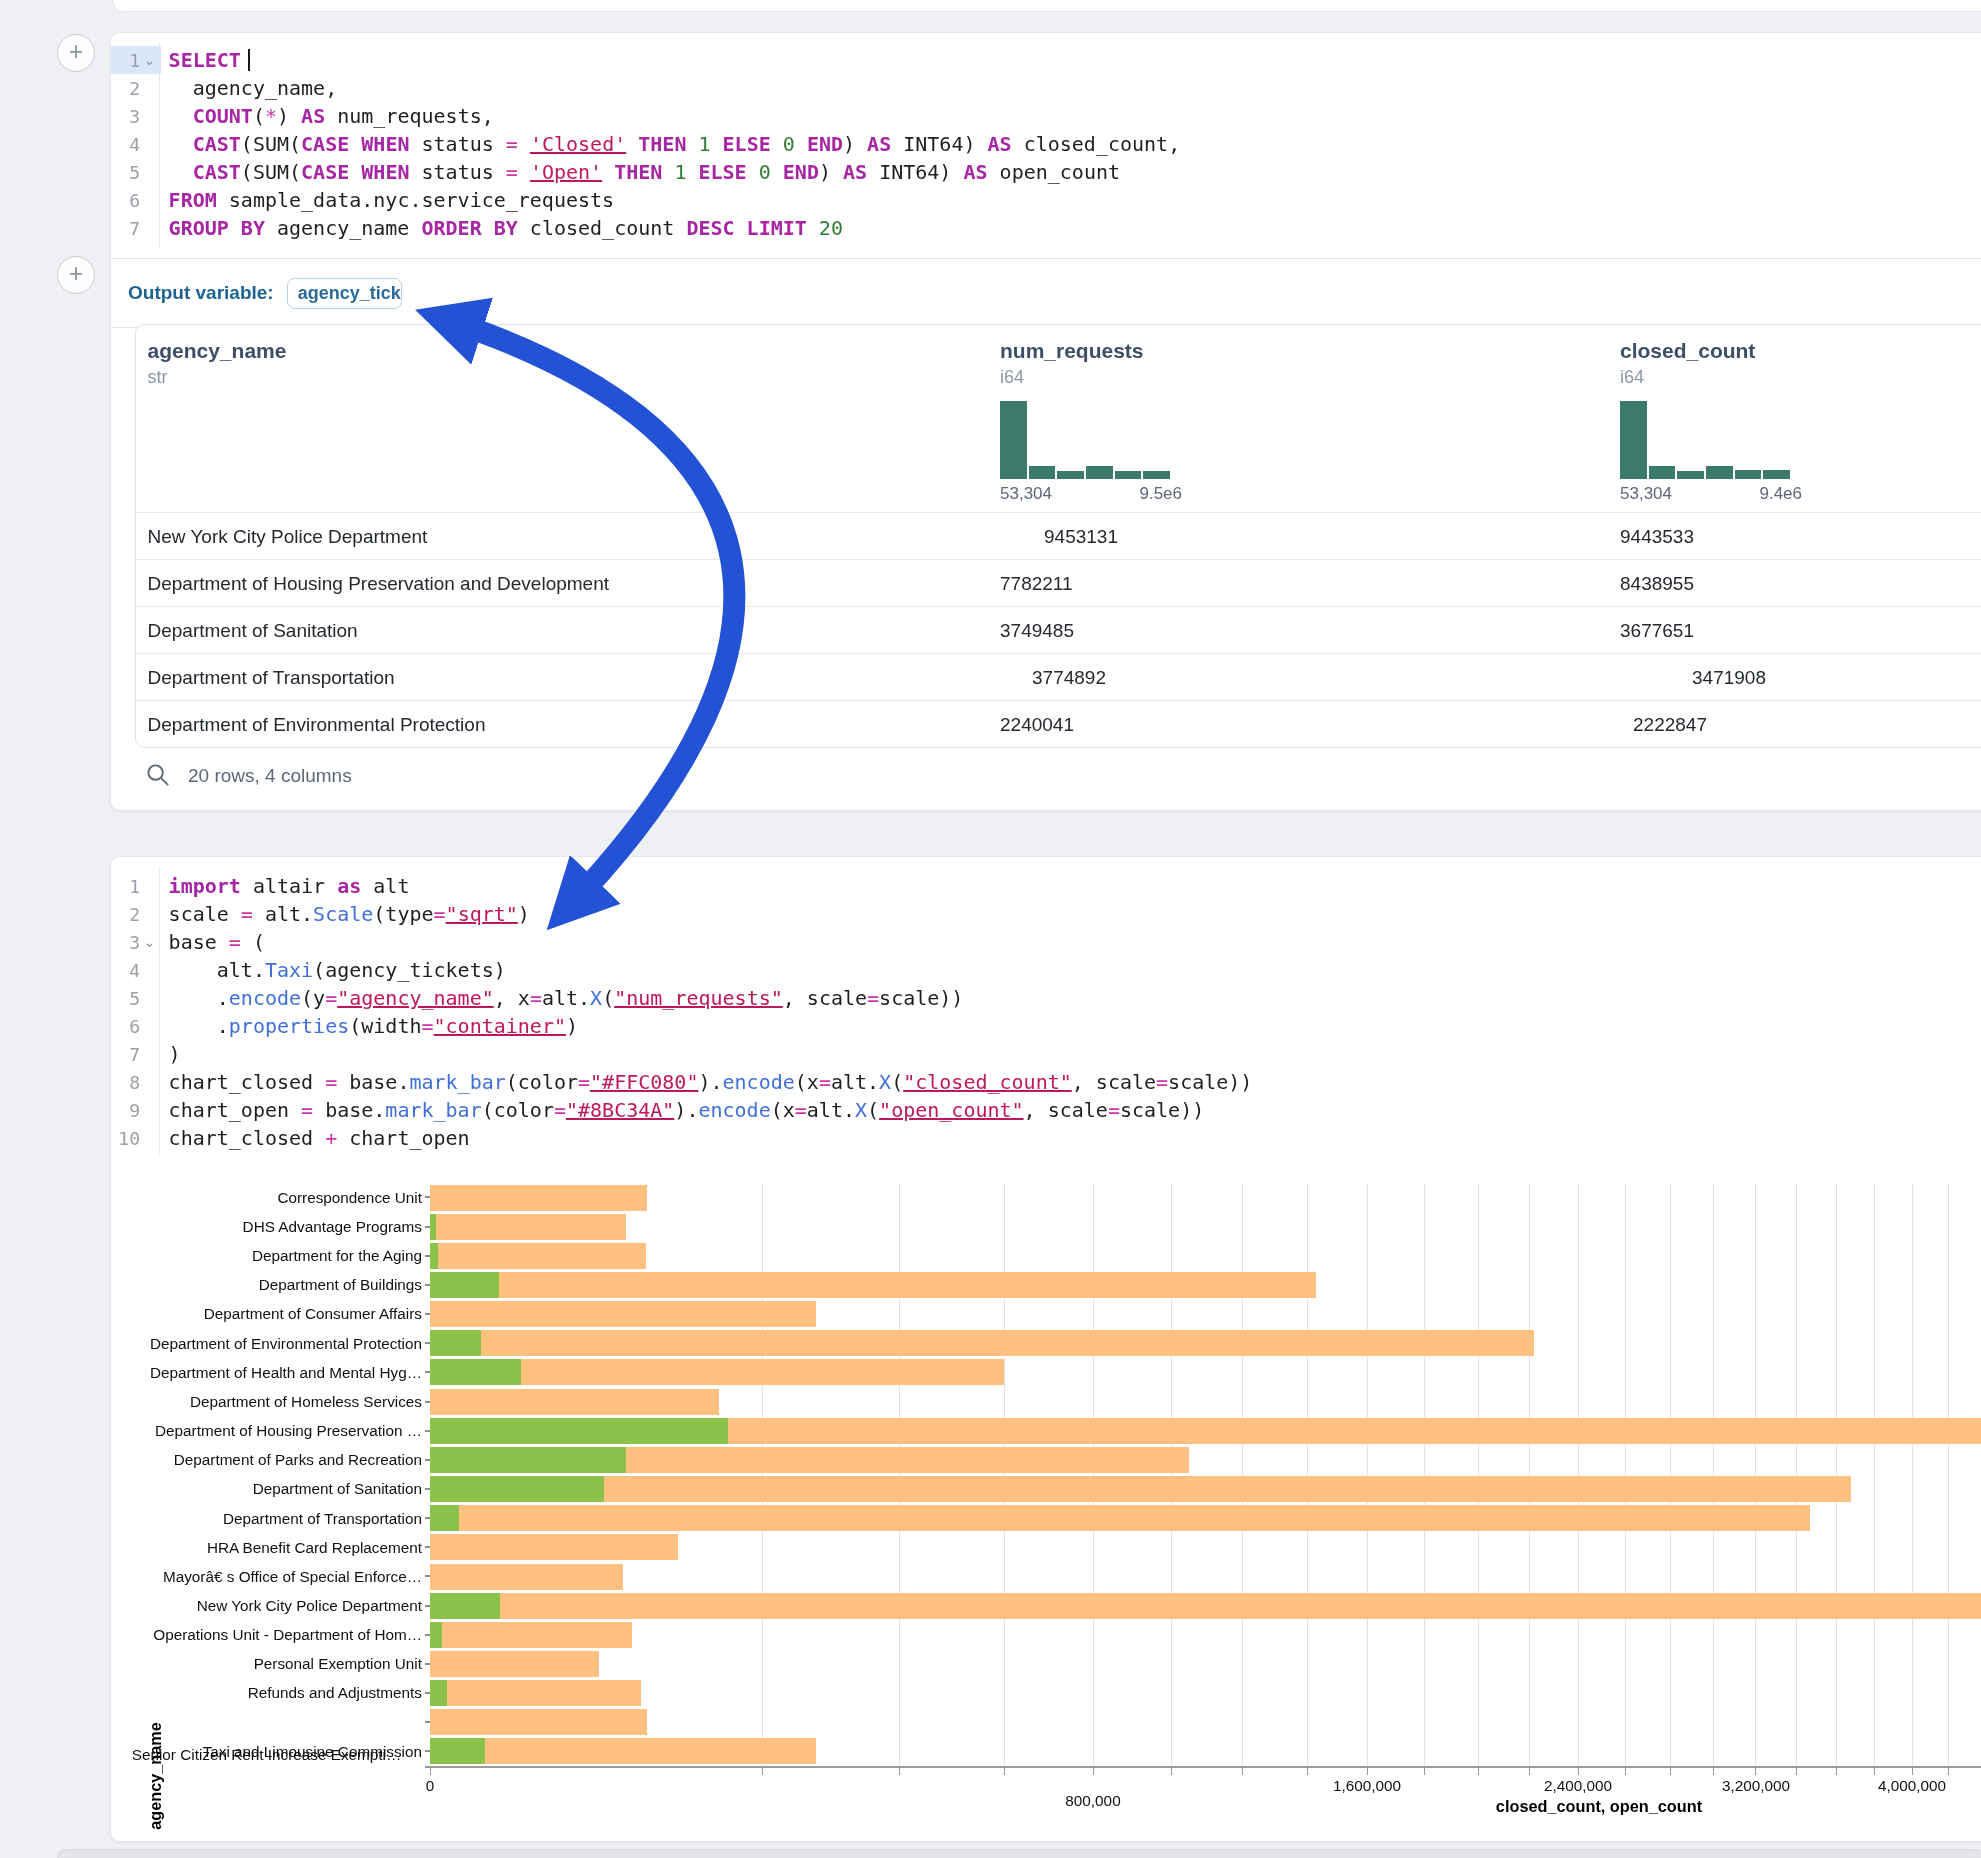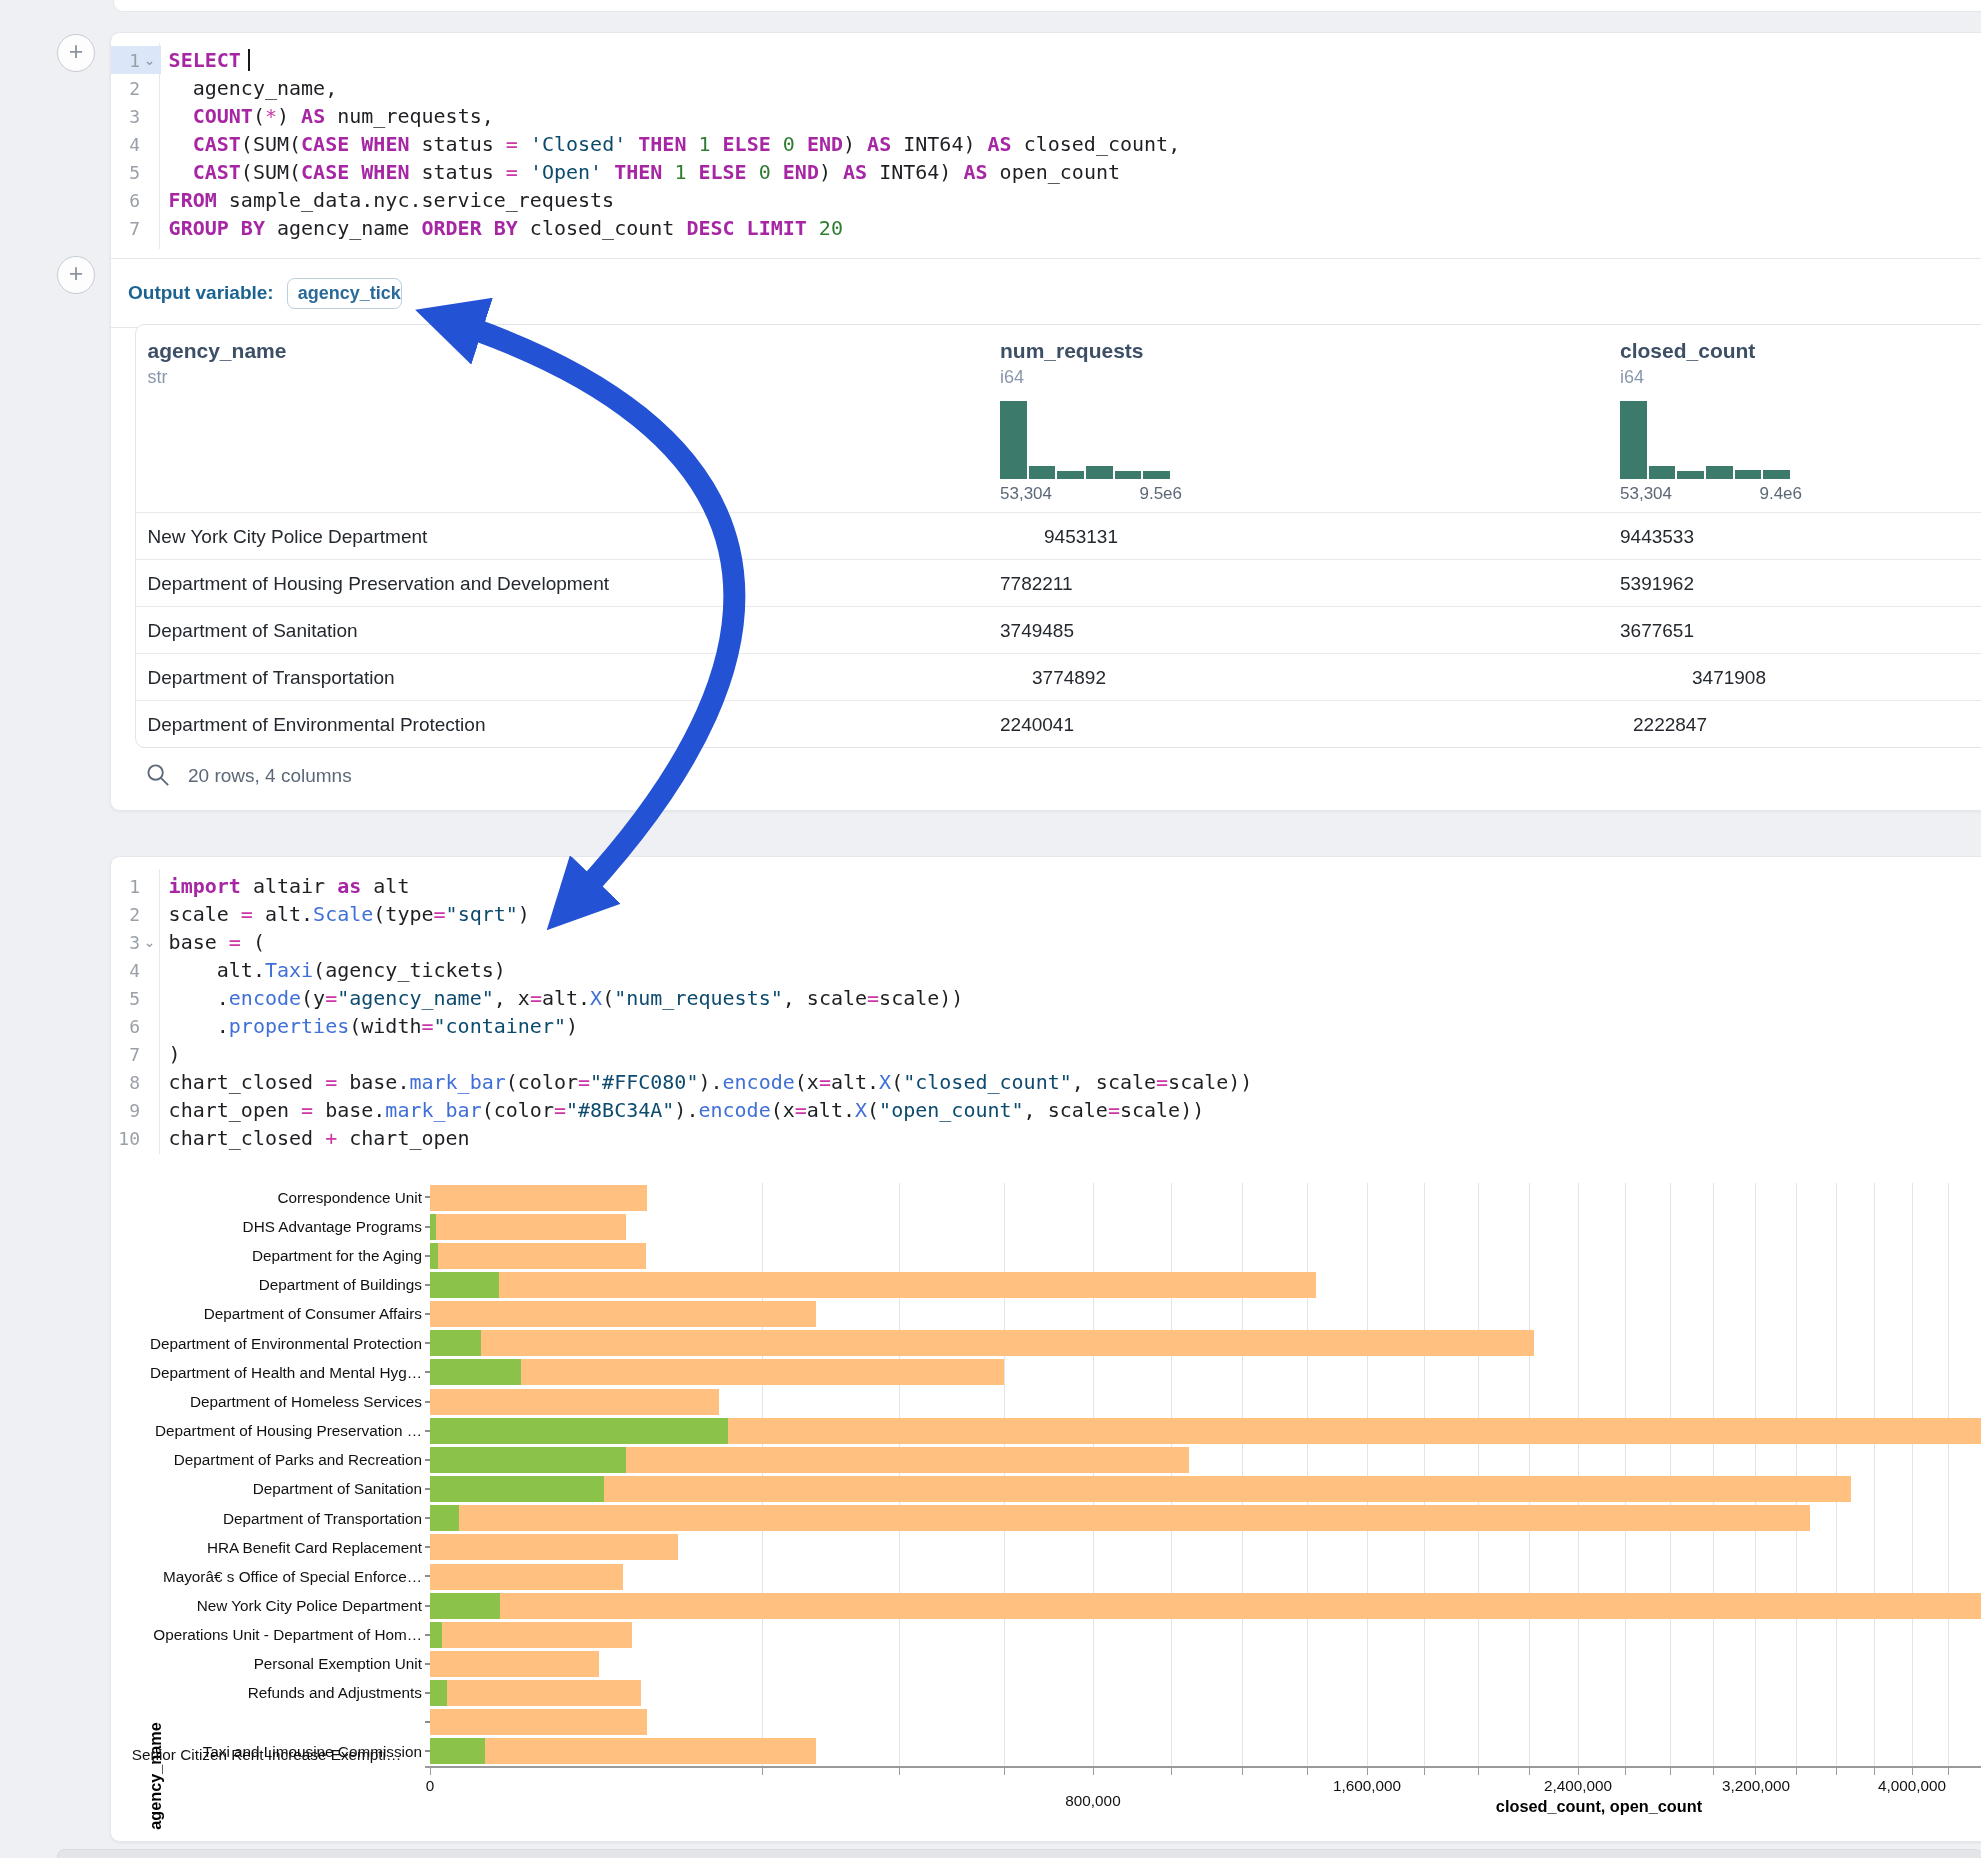--- a/index.html
+++ b/index.html
@@ -22,21 +22,21 @@
   .code-row.active .gut-bg{position:absolute;left:0;top:0;width:50px;height:100%;background:#dbe7f9;}
   .lnum{position:relative;width:29px;text-align:right;color:#9aa0a8;
         font-family:"DejaVu Sans Mono",monospace;font-size:18px;flex:0 0 29px;}
   .fold{position:relative;width:19px;flex:0 0 19px;text-align:center;color:#8e959e;
         font-size:14.3px;line-height:28px;}
   .codeline{position:relative;margin:0;padding-left:9.6px;
         font-family:"DejaVu Sans Mono",monospace;font-size:20px;white-space:pre;color:#1d1f23;}
   .gutline{position:absolute;left:48px;top:7.6px;bottom:7.6px;width:1px;background:#e5e8ec;}
   .tk-kw{color:#a626a4;font-weight:bold;}
   .tk-op{color:#cc35a8;}
-  .tk-str{color:#0c4a6e;}
+  .tk-str{color:#be185d;text-decoration:underline;}
   .tk-num{color:#2e7d32;}
   .tk-fn{color:#3f6fd7;}
   .tk-pl{color:#1d1f23;}
   .caret{display:inline-block;width:1.9px;height:22px;background:#15181c;vertical-align:-3.8px;margin-left:7.6px;}
   
   .outvar-row{position:absolute;left:0;right:0;top:225px;height:71px;
         border-top:1px solid #e4e7ec;border-bottom:1px solid #e4e7ec;
         display:flex;align-items:center;padding-left:17px;box-sizing:border-box;}
   .outvar-label{font-size:19px;font-weight:bold;color:#1d6392;}
   .outvar-chip{margin-left:13.4px;height:31px;width:115px;border:1px solid #b9cfdd;
@@ -176,21 +176,21 @@
         </div>
       <div id="table-rows">
           <div class="tr" style="top: 187px;">
             <span class="td" style="left: 11.5px;">New York City Police Department</span>
             <span class="td" style="left: 908px;">9453131</span>
             <span class="td" style="left: 1484px;">9443533</span>
           </div>
           <div class="tr" style="top: 234px;">
             <span class="td" style="left: 11.5px;">Department of Housing Preservation and Development</span>
             <span class="td" style="left: 864px;">7782211</span>
-            <span class="td" style="left: 1484px;">5391962</span>
+            <span class="td" style="left: 1484px;">8438955</span>
           </div>
           <div class="tr" style="top: 281px;">
             <span class="td" style="left: 11.5px;">Department of Sanitation</span>
             <span class="td" style="left: 864px;">3749485</span>
             <span class="td" style="left: 1484px;">3677651</span>
           </div>
           <div class="tr" style="top: 328px;">
             <span class="td" style="left: 11.5px;">Department of Transportation</span>
             <span class="td" style="left: 864px; margin-left: 32px;">3774892</span>
             <span class="td" style="left: 1556px; text-align: right;">3471908</span>

